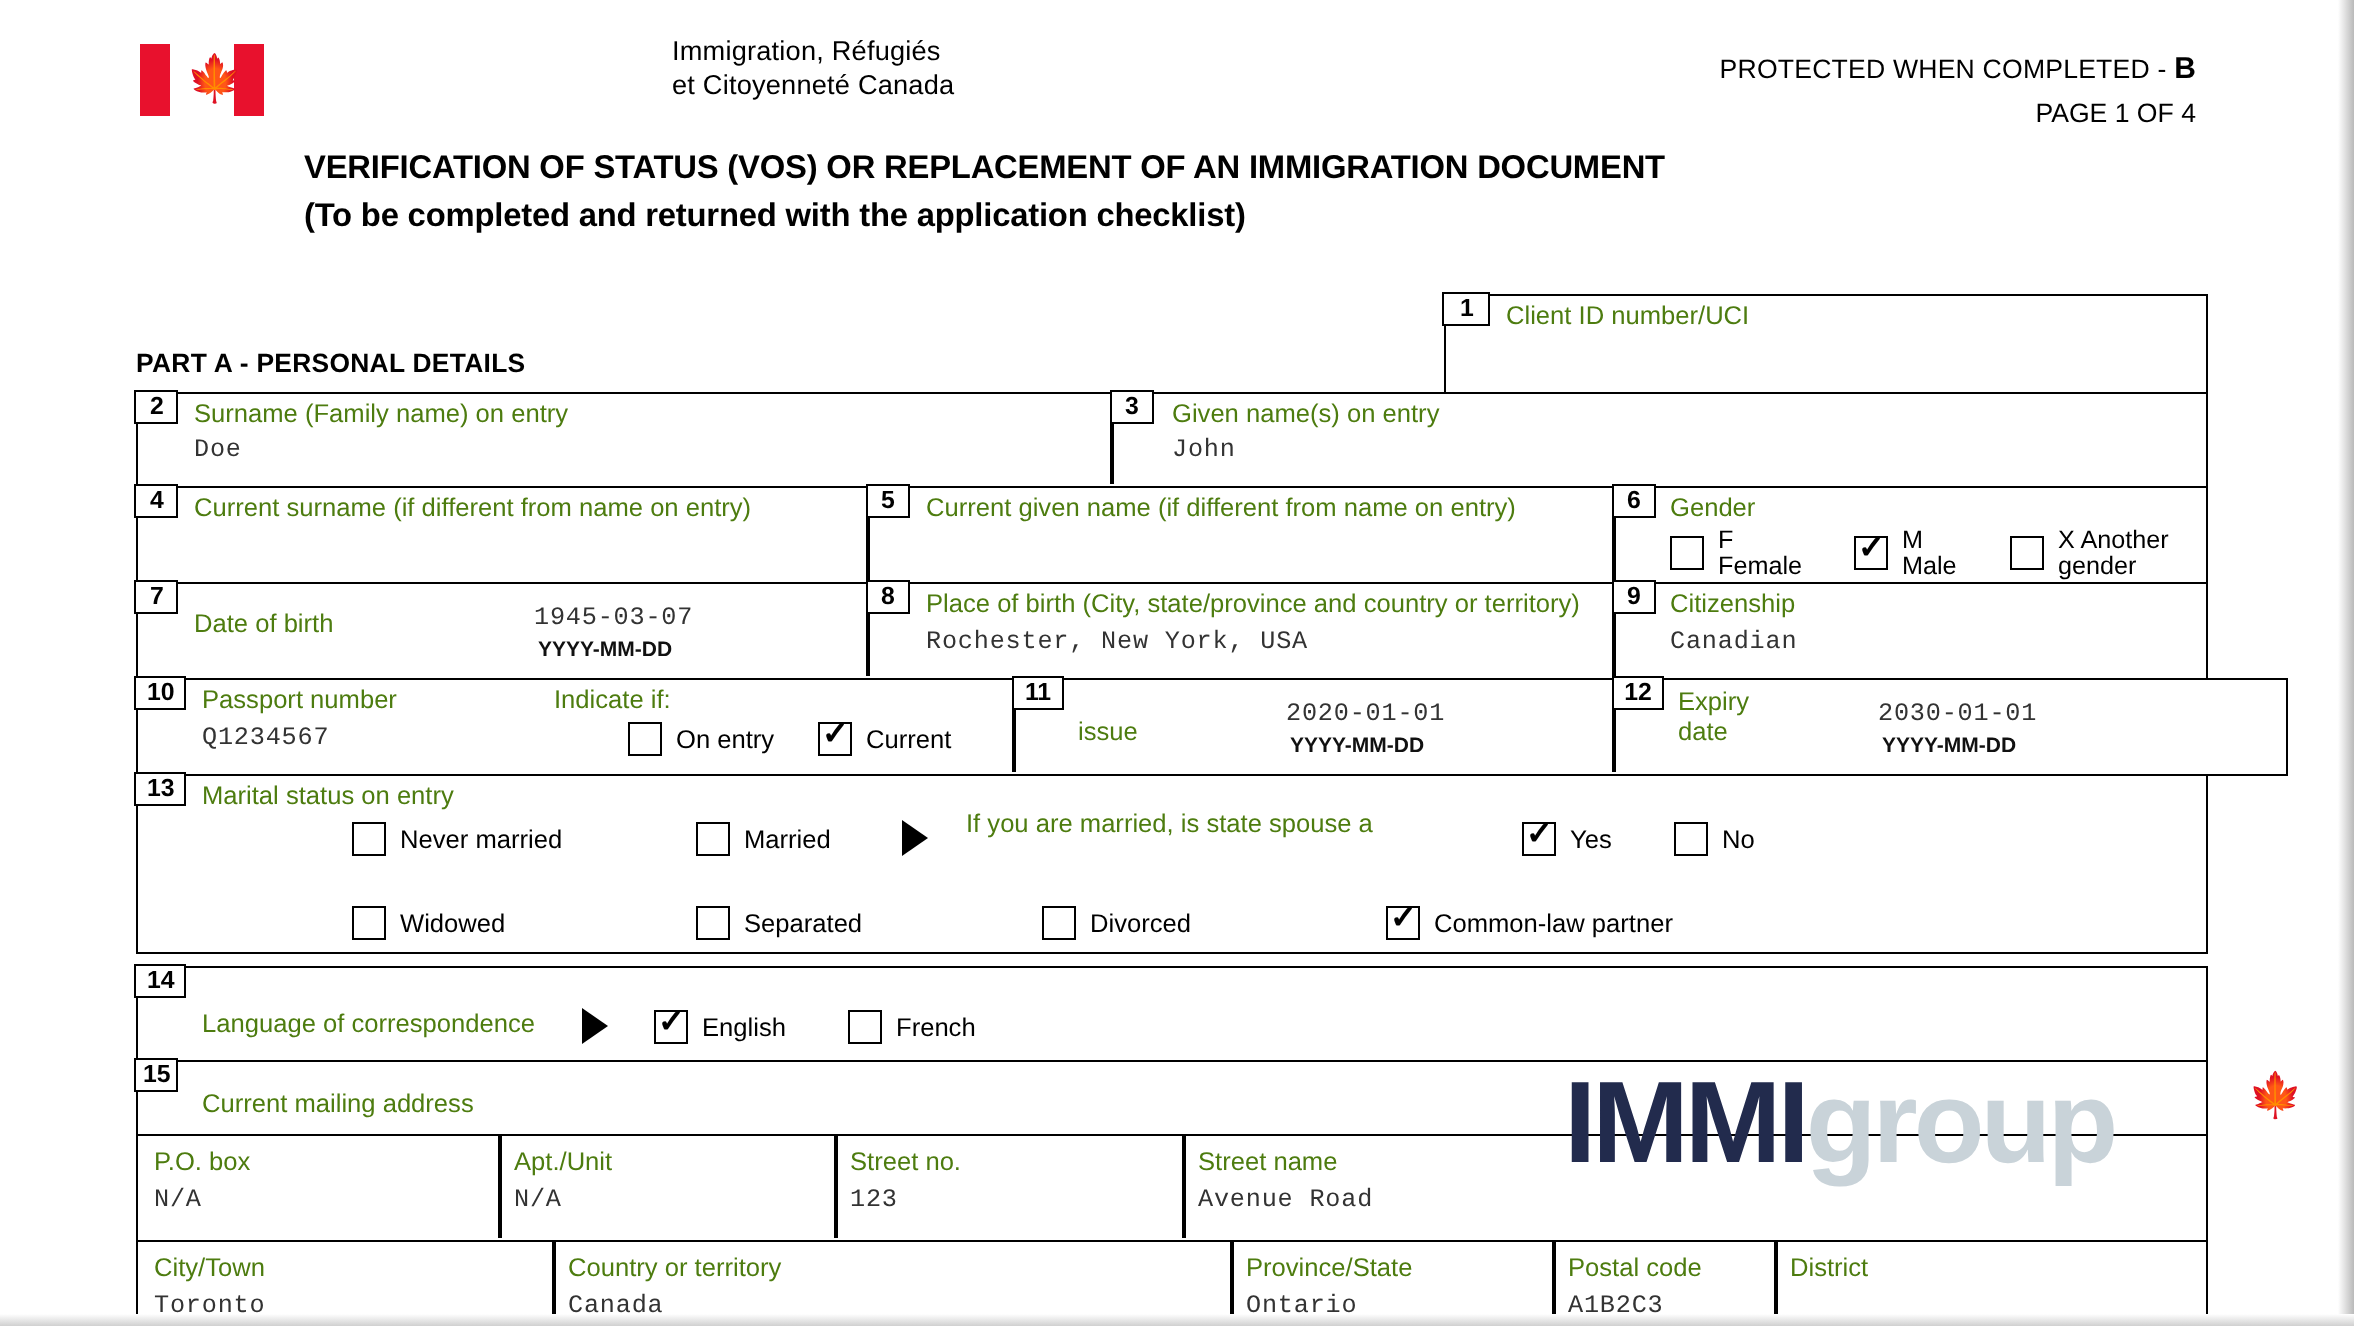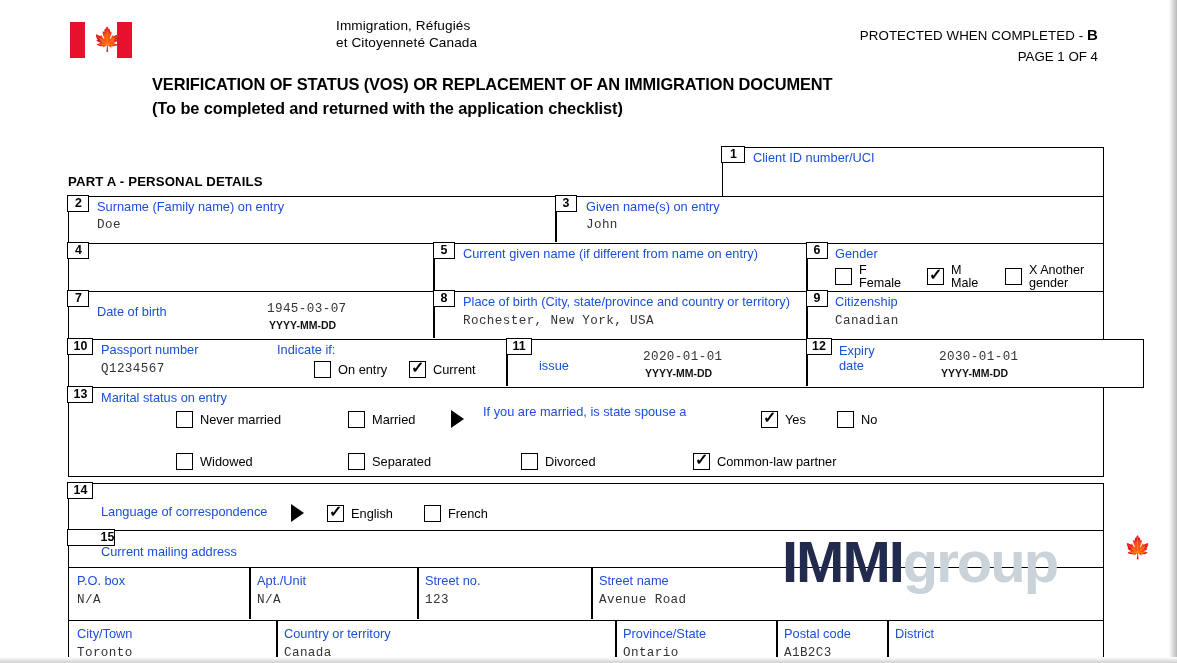--- a/index.html
+++ b/index.html
@@ -28,21 +28,21 @@
   .pageno{position:absolute;right:4px;top:31px;text-align:right;font-size:13.3px;}
 
   .title{position:absolute;left:152px;top:72px;width:960px;font-weight:bold;font-size:16.4px;line-height:24px;letter-spacing:-.1px;}
 
   .parta{position:absolute;left:68px;top:174px;font-weight:bold;font-size:13.2px;letter-spacing:.15px;}
 
   
   .form{position:absolute;left:68px;top:147px;width:1036px;}
   .box{position:absolute;box-sizing:border-box;border:1.6px solid #000;background:#fff;}
   .cell{position:absolute;box-sizing:border-box;}
-  .lbl{font-size:12.8px;line-height:14px;color:#1d4ed8;}
+  .lbl{font-size:12.8px;line-height:14px;color:#4d7c0f;}
   .val{font-family:"Liberation Mono", monospace;font-size:12.6px;color:#333;letter-spacing:.4px;}
   .num{position:absolute;box-sizing:border-box;border:1.8px solid #000;background:#fff;
        font-weight:bold;font-size:12.4px;text-align:center;line-height:15px;height:17px;}
   .vline{position:absolute;background:#000;width:1.5px;}
 
   .cb{display:inline-block;box-sizing:border-box;width:17px;height:17px;border:1.8px solid #000;background:#fff;
       position:relative;vertical-align:middle;}
   .cb.ck::after{content:"\2713";position:absolute;left:1px;top:-4px;font-size:16px;font-weight:bold;line-height:19px;}
   .opt{position:absolute;font-size:12.8px;line-height:17px;white-space:nowrap;}
   .opt .cbl{display:inline-block;vertical-align:middle;margin-left:7px;}
@@ -98,20 +98,21 @@
       <div class="cell val" style="left:28px;top:21px;">Doe</div>
       <div class="num" style="left:486px;top:-1.6px;width:22px;">3</div>
       <div class="cell lbl" style="left:517px;top:3px;">Given name(s) on entry</div>
       <div class="cell val" style="left:517px;top:21px;">John</div>
     </div>
 
     <div class="box" style="left:0;top:96px;width:1036px;height:49px;">
       <div class="vline" style="left:364px;top:0;height:45.8px;"></div>
       <div class="vline" style="left:737px;top:0;height:45.8px;"></div>
       <div class="num" style="left:-1.6px;top:-1.6px;width:22px;">4</div>
+      <div class="cell lbl" style="left:28px;top:3px;">Current surname (if different from name on entry)</div>
       <div class="cell val" style="left:28px;top:22px;"></div>
 
       <div class="num" style="left:364px;top:-1.6px;width:22px;">5</div>
       <div class="cell lbl" style="left:394px;top:3px;">Current given name (if different from name on entry)</div>
       <div class="cell val" style="left:394px;top:22px;"></div>
 
       <div class="num" style="left:737px;top:-1.6px;width:22px;">6</div>
       <div class="cell lbl" style="left:766px;top:3px;">Gender</div>
 
       <div class="opt" style="left:766px;top:20px;">
@@ -210,21 +211,21 @@
       <div class="tri" style="left:222px;top:20px;"></div>
       <div class="opt" style="left:258px;top:20px;">
         <span class="cb ck"></span><span class="cbl">English</span>
       </div>
       <div class="opt" style="left:355px;top:20px;">
         <span class="cb"></span><span class="cbl">French</span>
       </div>
     </div>
 
     <div class="box" style="left:0;top:383px;width:1036px;height:38px;">
-      <div class="num" style="left:-1.6px;top:-1.6px;width:48px;text-align:right;">15</div>
+      <div class="num" style="left:-1.6px;top:-1.6px;width:22px;">15</div>
       <div class="cell lbl" style="left:32px;top:14px;">Current mailing address</div>
     </div>
 
     <div class="box" style="left:0;top:420px;width:1036px;height:54px;">
       <div class="vline" style="left:180px;top:0;height:50.8px;"></div>
       <div class="vline" style="left:348px;top:0;height:50.8px;"></div>
       <div class="vline" style="left:522px;top:0;height:50.8px;"></div>
       <div class="cell lbl" style="left:8px;top:6px;">P.O. box</div>
       <div class="cell val" style="left:8px;top:25px;">N/A</div>
       <div class="cell lbl" style="left:188px;top:6px;">Apt./Unit</div>

